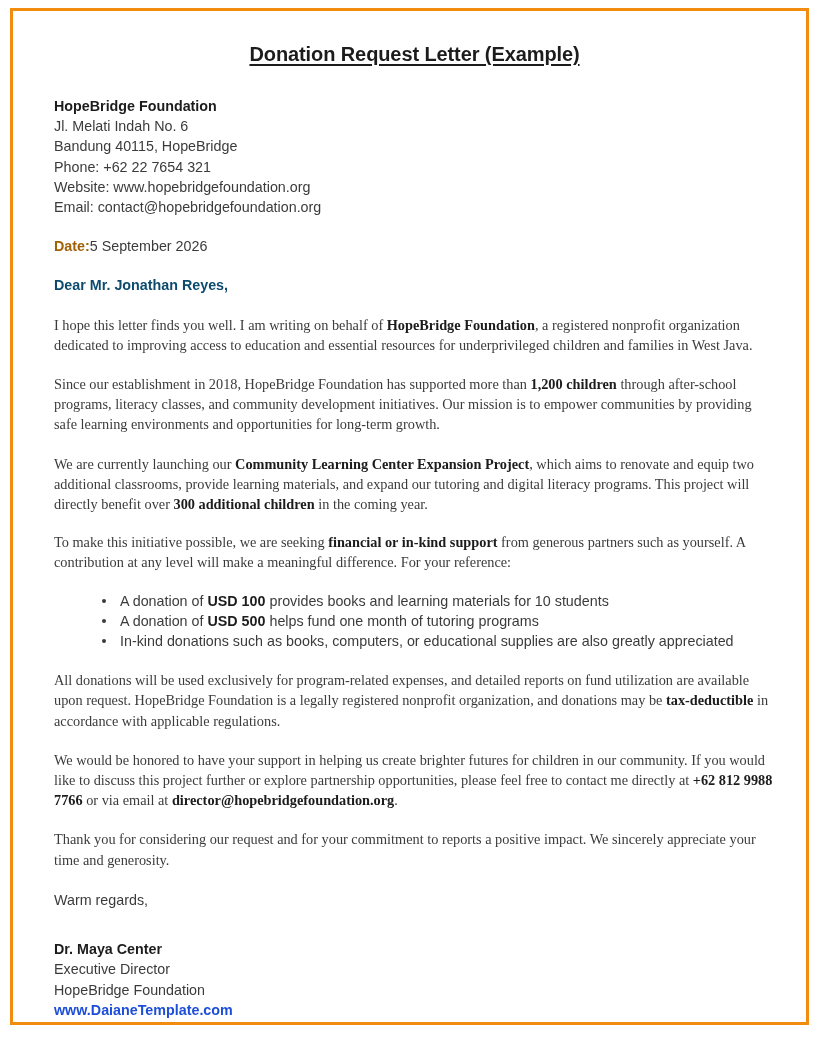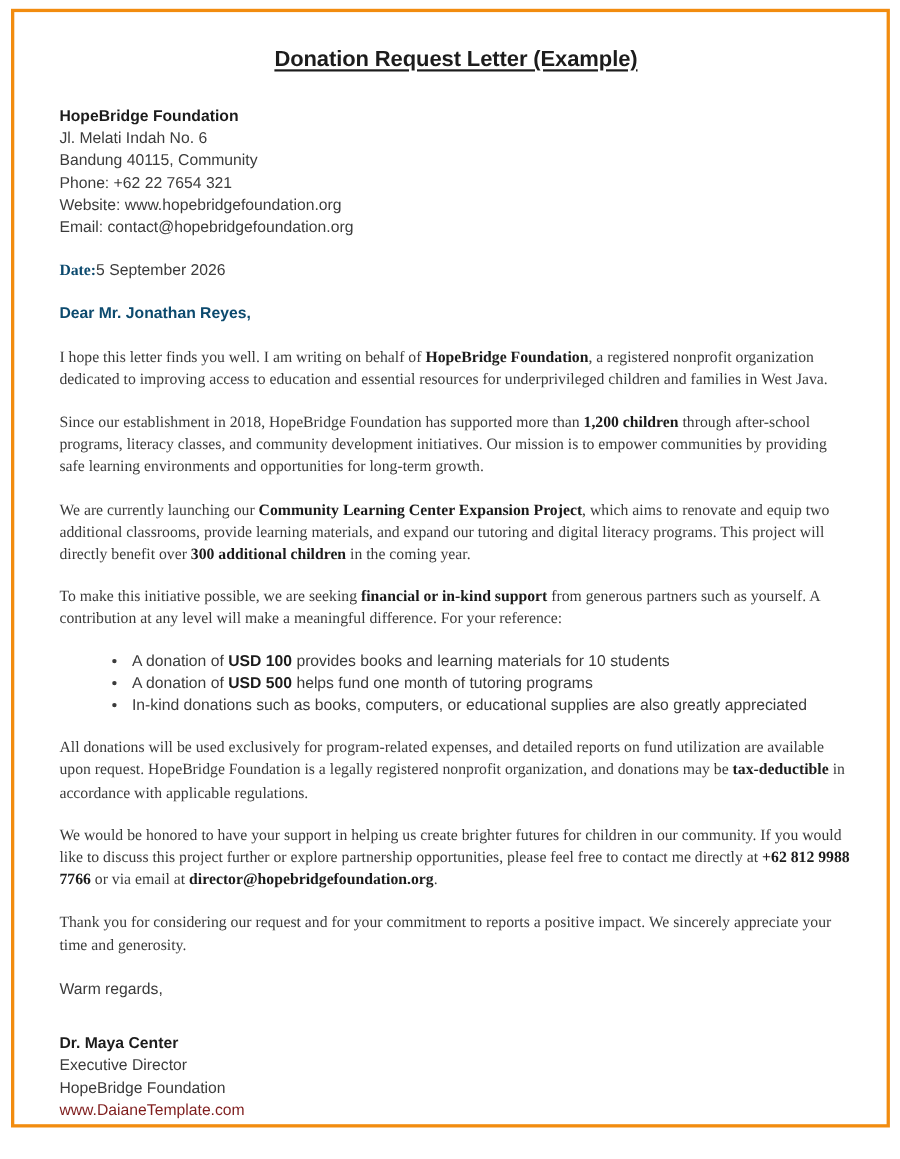--- a/index.html
+++ b/index.html
@@ -54,22 +54,21 @@
   }
   .sender-name {
     font-weight: bold;
     color: #1c1c1c;
   }
   .date-line {
     margin-top: 19px;
   }
   .date-label {
     font-weight: bold;
-    color: #0c4a6e;
-    font-family: Liberation Serif, serif;
+    color: #a16207;
   }
   .salutation {
     margin-top: 19px;
     font-weight: bold;
     color: #0c4a6e;
   }
   p.para {
     margin: 19px 0 0 0;
     font-family: Liberation Serif, serif;
   }
@@ -105,38 +104,38 @@
   }
   .signature {
     margin-top: 29px;
     line-height: 20.2px;
   }
   .sig-name {
     font-weight: bold;
     color: #1c1c1c;
   }
   .sig-site {
-    font-weight: normal;
-    color: #7f1d1d;
+    font-weight: bold;
+    color: #1d4ed8;
   }
 </style>
 </head>
 <body>
 
 <div class="page">
   <div class="page-frame">
 
     <div class="doc-title">Donation Request Letter (Example)</div>
 
     <div class="letter-body">
 
       <div class="sender-block">
         <div class="sender-line sender-name">HopeBridge Foundation</div>
         <div class="sender-line">Jl. Melati Indah No. 6</div>
-        <div class="sender-line">Bandung 40115, Community</div>
+        <div class="sender-line">Bandung 40115, HopeBridge</div>
         <div class="sender-line">Phone: +62 22 7654 321</div>
         <div class="sender-line">Website: www.hopebridgefoundation.org</div>
         <div class="sender-line">Email: contact@hopebridgefoundation.org</div>
       </div>
 
       <div class="date-line">
         <span class="date-label">Date:</span><span>5 September 2026</span>
       </div>
 
       <div class="salutation">Dear Mr. Jonathan Reyes,</div>

